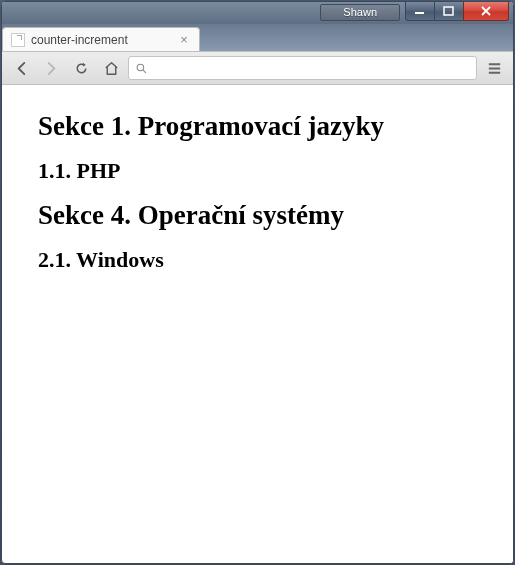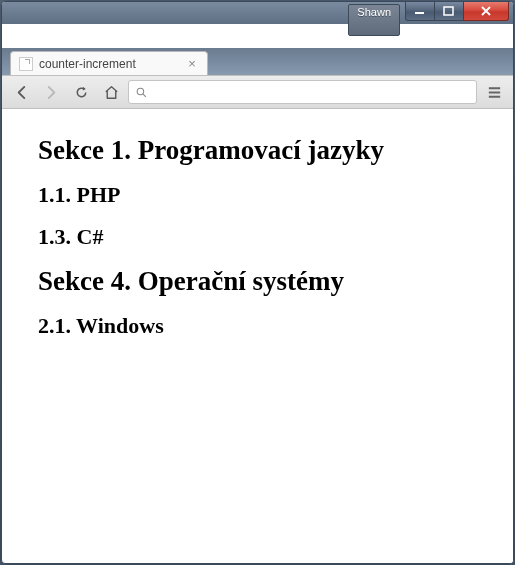--- a/index.html
+++ b/index.html
@@ -31,22 +31,22 @@
       background: linear-gradient(to bottom, #7a8ba0 0%, #5e6f84 100%);
       display: flex;
       justify-content: flex-end;
       align-items: stretch;
       padding: 0;
     }
     .user-badge {
       background: linear-gradient(to bottom, #7a8696, #5f6b7b);
       border: 1px solid #3d4a5a;
       border-radius: 2px;
-      padding: 0 8px;
-      height: 32px;
+      padding: 0 22px;
+      height: 17px;
       margin: 2px 6px 0 0;
       font-size: 11px;
       color: #fff;
       line-height: 15px;
       text-shadow: 0 1px 0 rgba(0,0,0,0.4);
     }
     .win-controls {
       display: flex;
       margin-right: 4px;
     }
@@ -72,23 +72,21 @@
     }
     .win-btn svg {
       width: 12px;
       height: 10px;
     }
     .tabstrip {
       height: 28px;
       background: linear-gradient(to bottom, #6a7b90 0%, #889ab0 100%);
       display: flex;
       align-items: flex-end;
-      padding-left: 8px;
       border-bottom: 1px solid #bfbfbf;
-      margin-top: 24px;
     }
     .tab {
       background: #f9f9f9;
       border: 1px solid #b8b8b8;
       border-bottom: none;
       border-top-left-radius: 4px;
       border-top-right-radius: 4px;
       height: 24px;
       width: 198px;
       display: flex;
@@ -278,18 +276,17 @@
       <svg viewBox="0 0 24 24" width="17" height="17">
           <path d="M4 6 H20 M4 12 H20 M4 18 H20" stroke="currentColor" stroke-width="2.5"></path>
         </svg>
     </div>
   </div>
 
   <div class="content">
 
   <h1>Sekce 1. Programovací jazyky</h1>
       <h2>1.1. PHP</h2>
-      <h2>1.3. C#</h2>
       <h1>Sekce 4. Operační systémy</h1>
       <h2>2.1. Windows</h2>
     </div>
 
 </div>
 
 </body></html>

